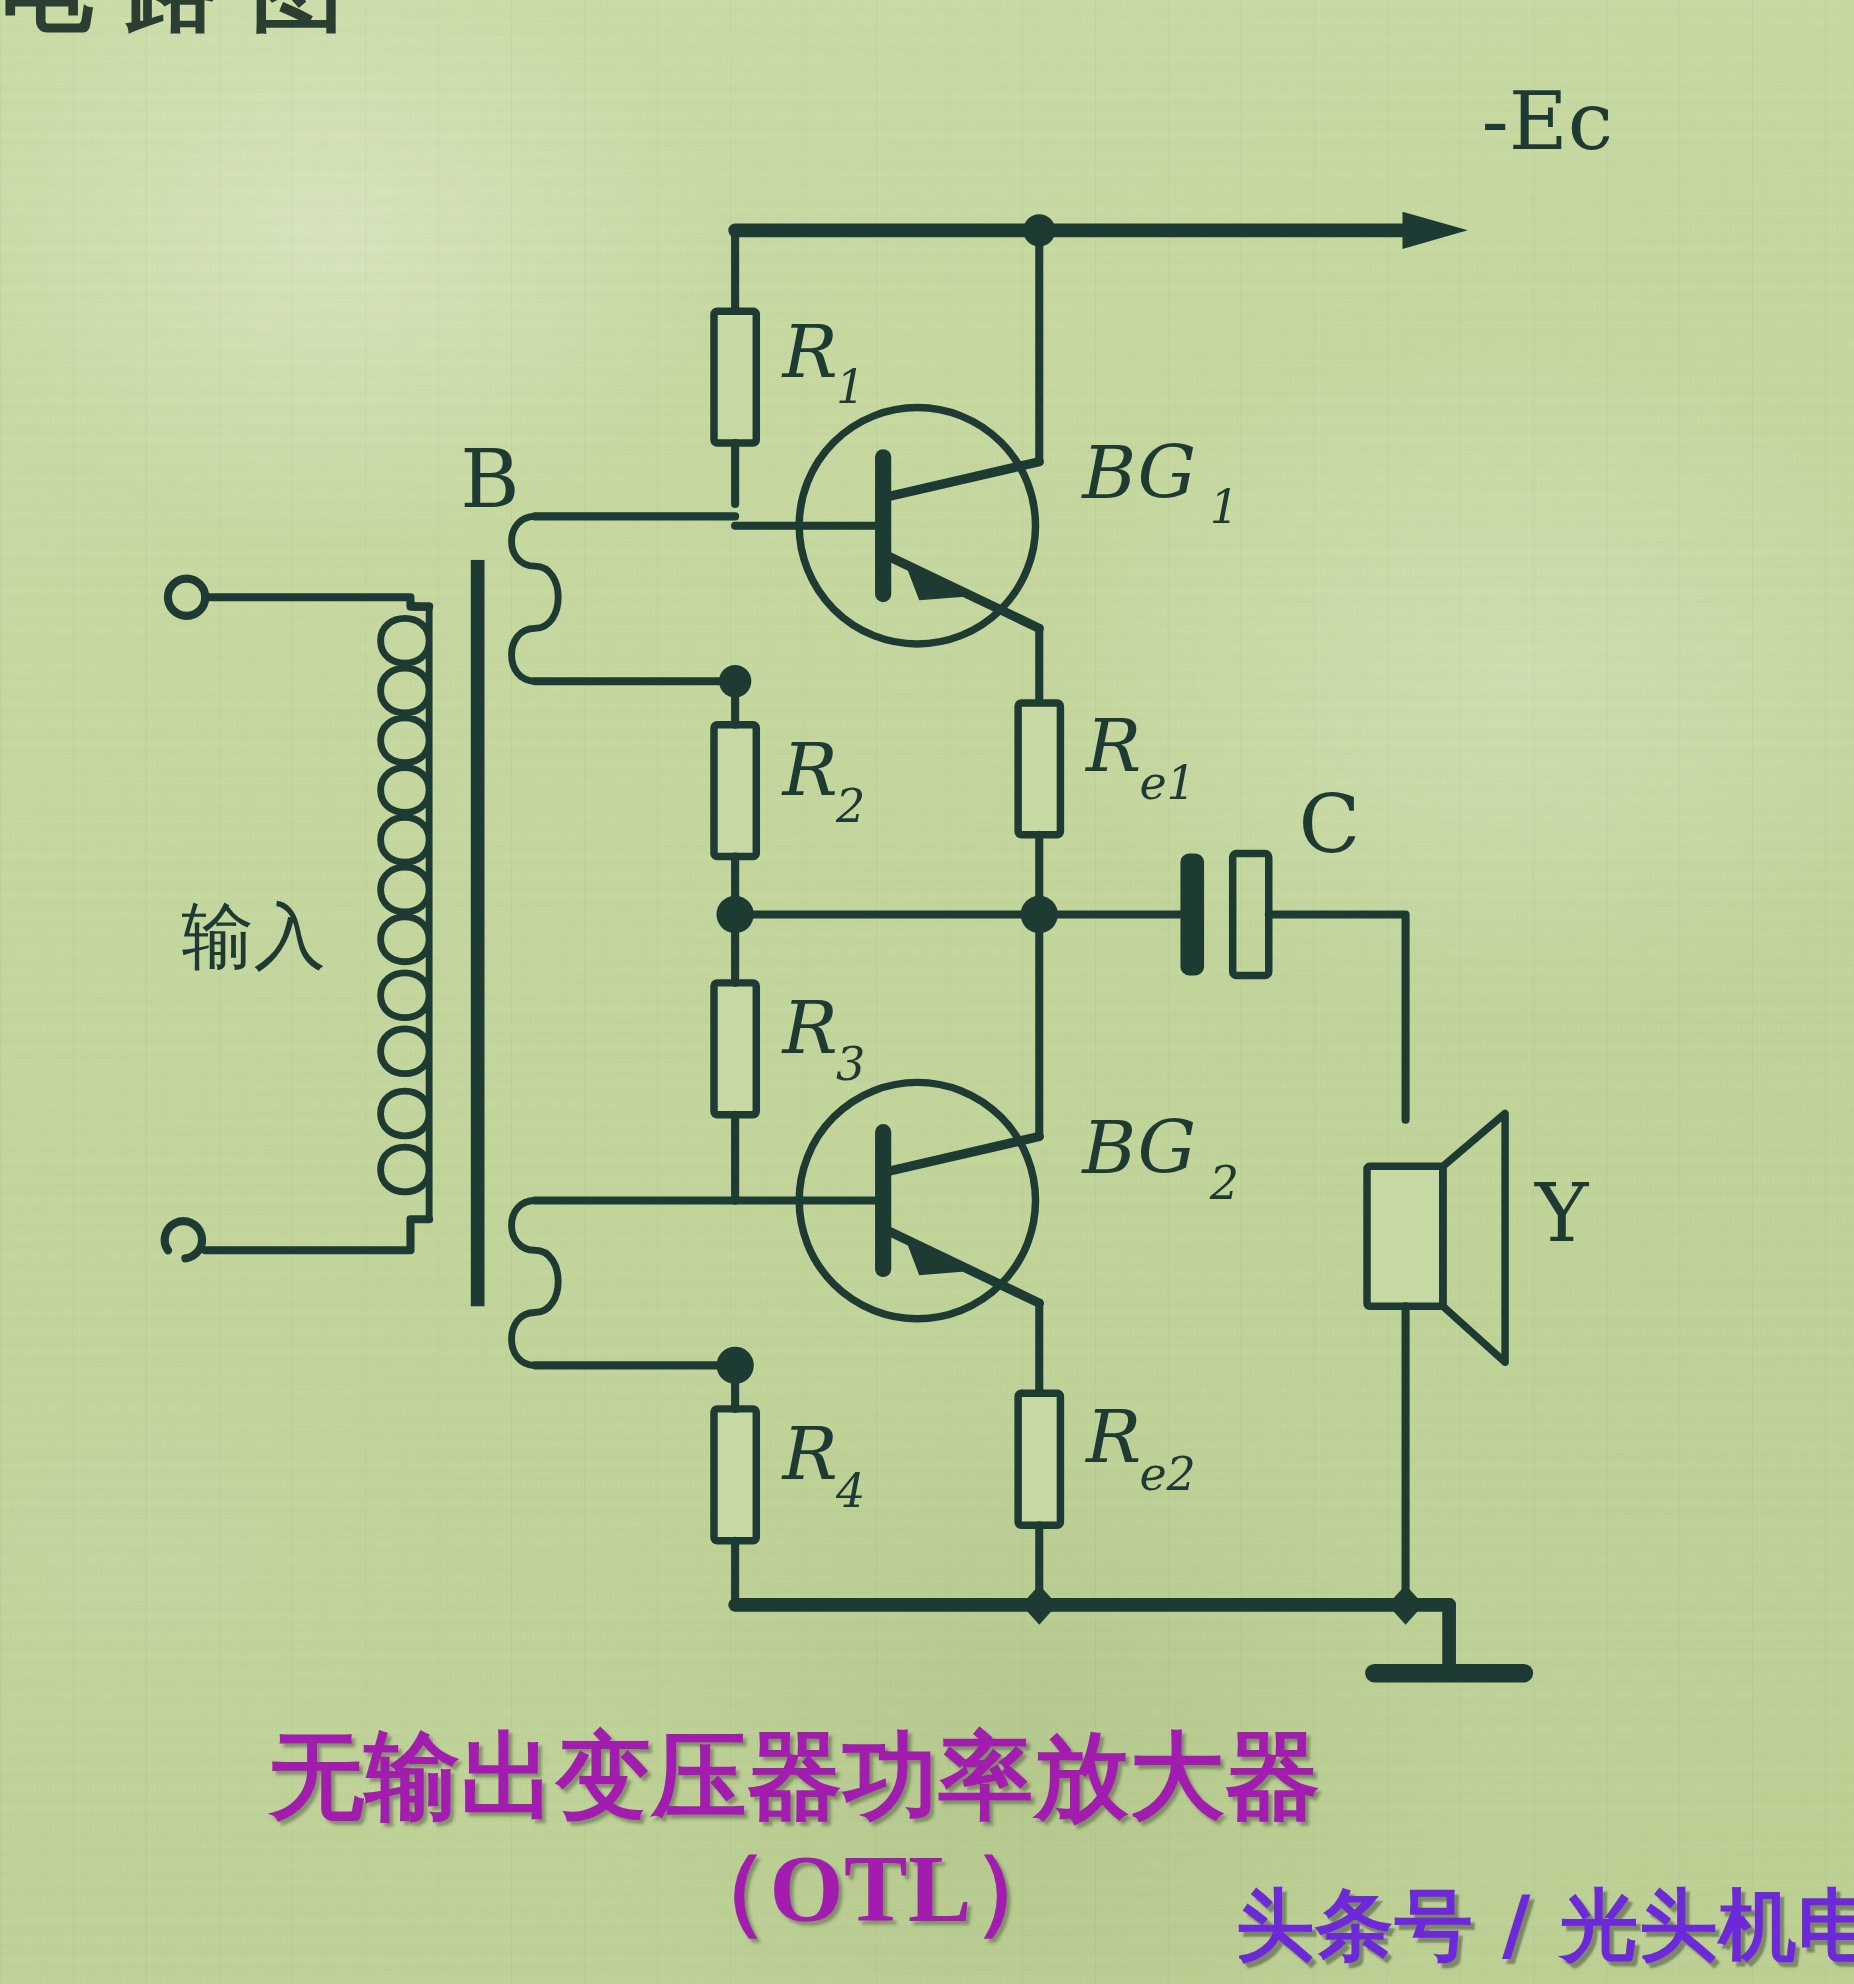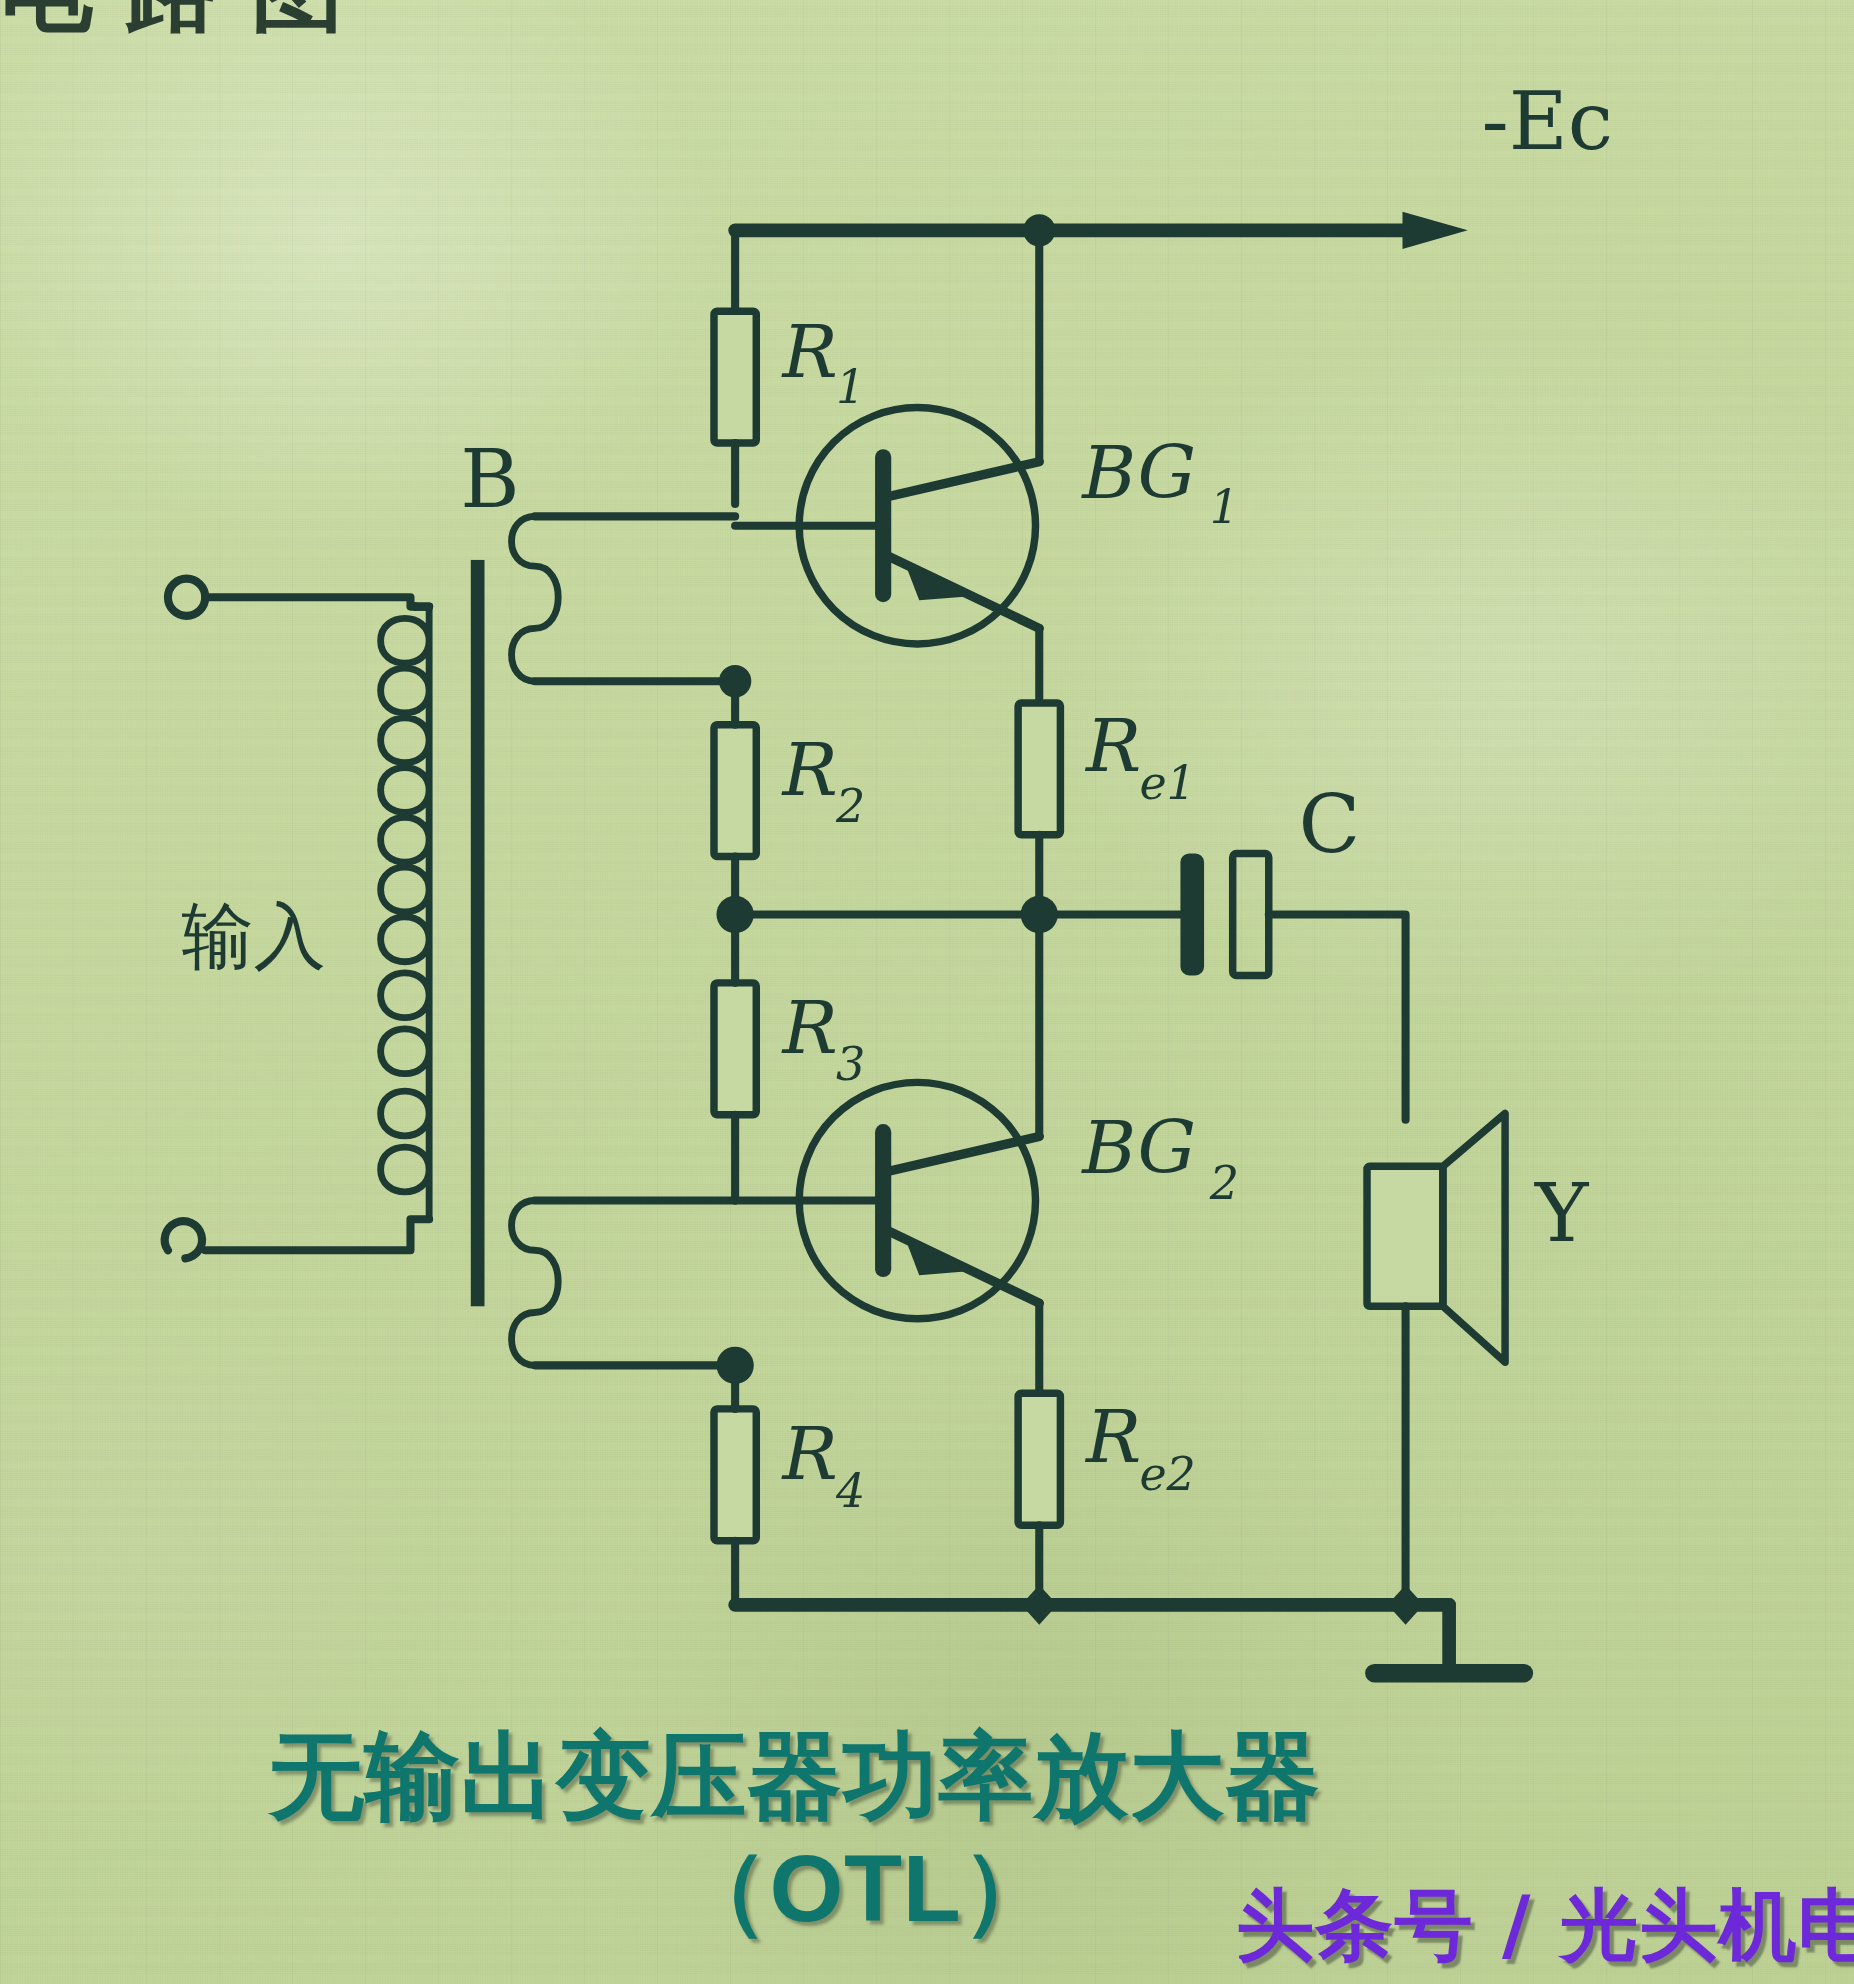--- a/index.html
+++ b/index.html
@@ -25,23 +25,23 @@
       repeating-linear-gradient(0deg, rgba(120,135,90,.18) 0 0.6px, rgba(0,0,0,0) 0.6px 1.9px),
       repeating-linear-gradient(90deg, rgba(120,135,90,.14) 0 0.6px, rgba(0,0,0,0) 0.6px 2.5px);
   }
   #faintlines{
     position:absolute;inset:0;opacity:.10;
     background-image:repeating-linear-gradient(90deg, rgba(90,110,120,.55) 0 1.2px, rgba(0,0,0,0) 1.2px 73px);
   }
   svg#circuit{position:absolute;left:0;top:0;width:1854px;height:1985px;}
   .cap-title{
     position:absolute;
-    font-family:Liberation Sans, sans-serif;
+    font-family:Liberation Serif, serif;
     font-weight:bold;
-    color:#0f766e;
+    color:#a21caf;
     white-space:nowrap;
     text-shadow:3.7px 4.4px 3.1px rgba(60,70,50,.45);
     letter-spacing:0.6px;
   }
   #title-line1{left:269px;top:1714px;font-size:95px;}
   #title-line2{left:674px;top:1826px;font-size:95px;}
   #watermark{
     position:absolute;left:1236px;top:1874px;
     font-family:"DejaVu Sans", sans-serif;
     font-size:78px;font-weight:bold;

